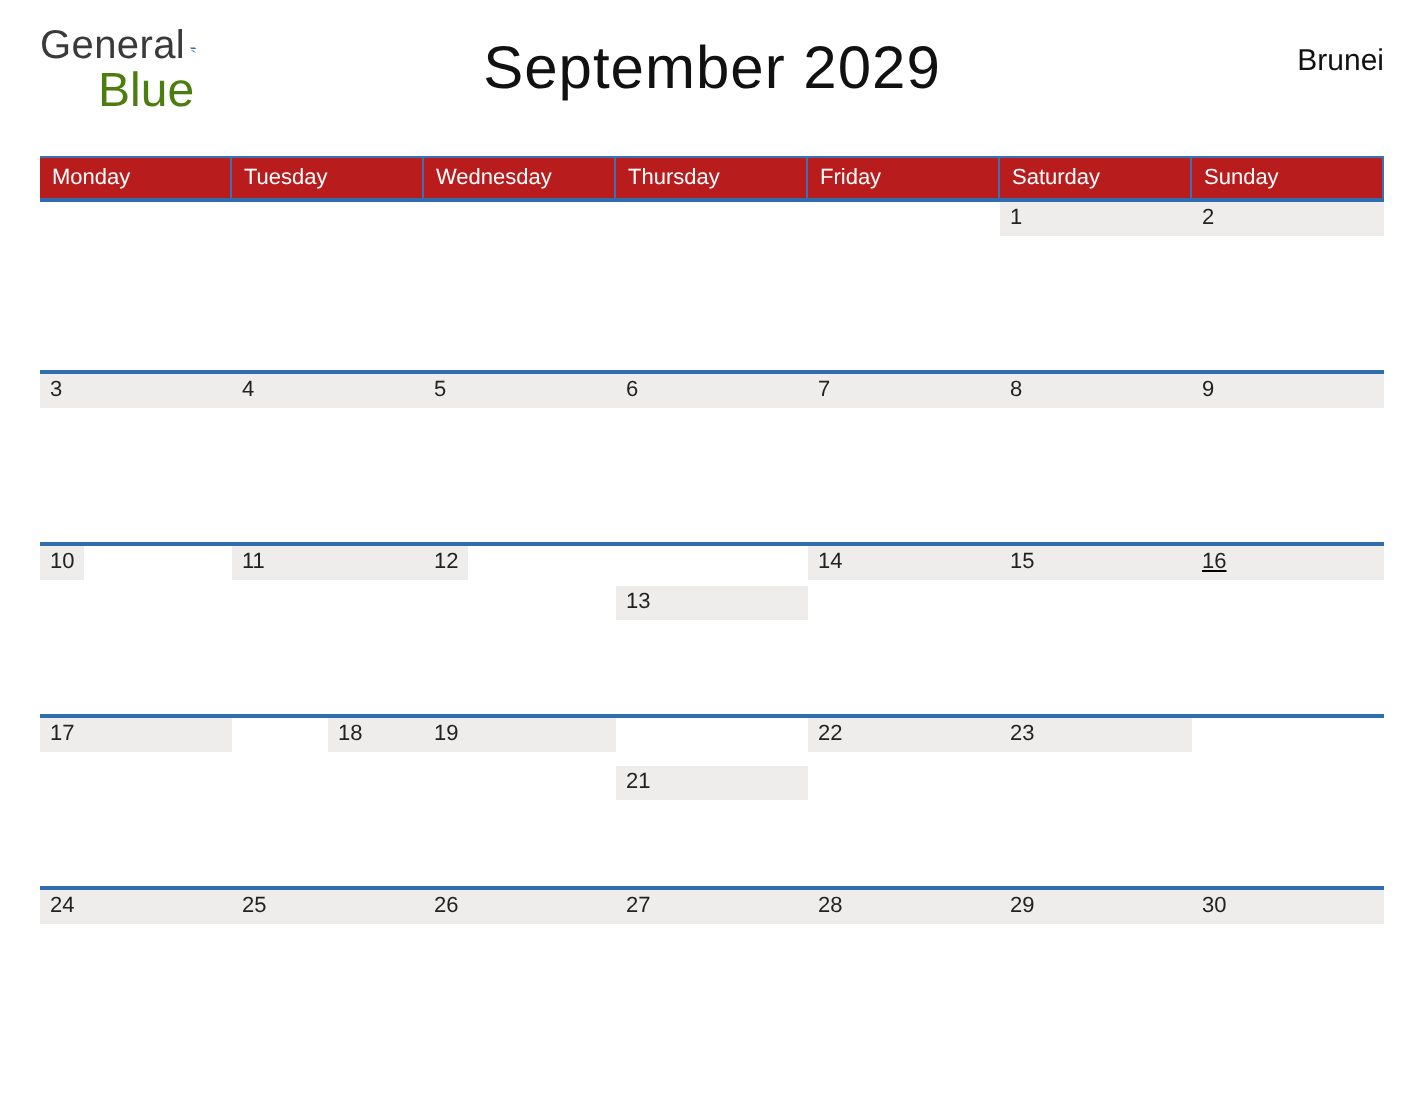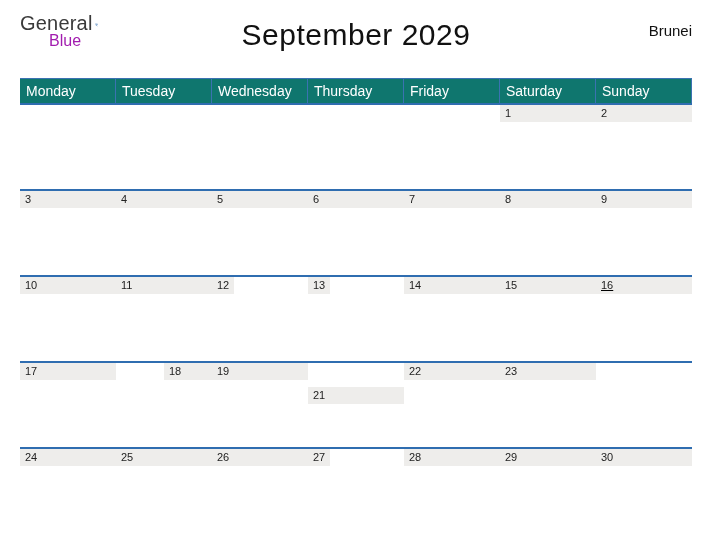--- a/index.html
+++ b/index.html
@@ -24,22 +24,22 @@
   }
   .logo-text {
     font-size: 20px;
     color: #3a3a3a;
     font-weight: 400;
     letter-spacing: 0.2px;
   }
   .logo-text .l { color: #3a3a3a; }
   .logo-svg { margin-top: 4px; }
   .logo-blue {
-    color: #a21caf;
-    font-size: 16px;
+    color: #4d7c0f;
+    font-size: 24px;
     font-weight: 400;
     margin-left: 1px;
   }
   .title {
     position: absolute;
     left: 50%;
     top: 6px;
     transform: translateX(-50%);
     font-size: 30px;
     font-weight: 400;
@@ -52,23 +52,23 @@
     top: 10px;
     font-size: 15px;
     color: #111;
   }
   .cal {
     margin-top: 4px;
   }
   .head-row {
     display: grid;
     grid-template-columns: repeat(7, 1fr);
-    background: #0f766e;
+    background: #b91c1c;
     color: #fff;
-    font-size: 14px;
+    font-size: 11px;
     border-top: 1px solid #3b72b1;
     margin-top: 12px;
   }
   .head-cell {
     padding: 4px 6px 4px 6px;
     border-right: 1px solid #3b72b1;
   }
   .week {
     display: grid;
     grid-template-columns: repeat(7, 1fr);
@@ -171,33 +171,33 @@
         <div style="display: flex; flex-direction: column;">
           <div class="day">8</div>
           <div class="body" style="flex: 1 1 0%;"></div>
         </div>
         <div style="display: flex; flex-direction: column;">
           <div class="day">9</div>
           <div class="body" style="flex: 1 1 0%;"></div>
         </div>
       </div>
       <div class="week">
-        <div style="display: flex; flex-direction: column;">
+        <div style="display: flex; flex-direction: row;">
           <div class="day">10</div>
           <div class="body" style="flex: 1 1 0%;"></div>
         </div>
         <div style="display: flex; flex-direction: column;">
           <div class="day">11</div>
           <div class="body" style="flex: 1 1 0%;"></div>
         </div>
         <div style="display: flex; flex-direction: row;">
           <div class="day">12</div>
           <div class="body" style="flex: 1 1 0%;"></div>
         </div>
-        <div style="display: flex; flex-direction: row;">
+        <div style="display: flex; flex-direction: column; margin-top: 20px;">
           <div class="day">13</div>
           <div class="body" style="flex: 1 1 0%;"></div>
         </div>
         <div style="display: flex; flex-direction: column;">
           <div class="day">14</div>
           <div class="body" style="flex: 1 1 0%;"></div>
         </div>
         <div style="display: flex; flex-direction: column;">
           <div class="day">15</div>
           <div class="body" style="flex: 1 1 0%;"></div>
@@ -239,21 +239,21 @@
           <div class="body" style="flex: 1 1 0%;"></div>
         </div>
         <div style="display: flex; flex-direction: column;">
           <div class="day">25</div>
           <div class="body" style="flex: 1 1 0%;"></div>
         </div>
         <div style="display: flex; flex-direction: column;">
           <div class="day">26</div>
           <div class="body" style="flex: 1 1 0%;"></div>
         </div>
-        <div style="display: flex; flex-direction: row;">
+        <div style="display: flex; flex-direction: column;">
           <div class="day">27</div>
           <div class="body" style="flex: 1 1 0%;"></div>
         </div>
         <div style="display: flex; flex-direction: column;">
           <div class="day">28</div>
           <div class="body" style="flex: 1 1 0%;"></div>
         </div>
         <div style="display: flex; flex-direction: column;">
           <div class="day">29</div>
           <div class="body" style="flex: 1 1 0%;"></div>

